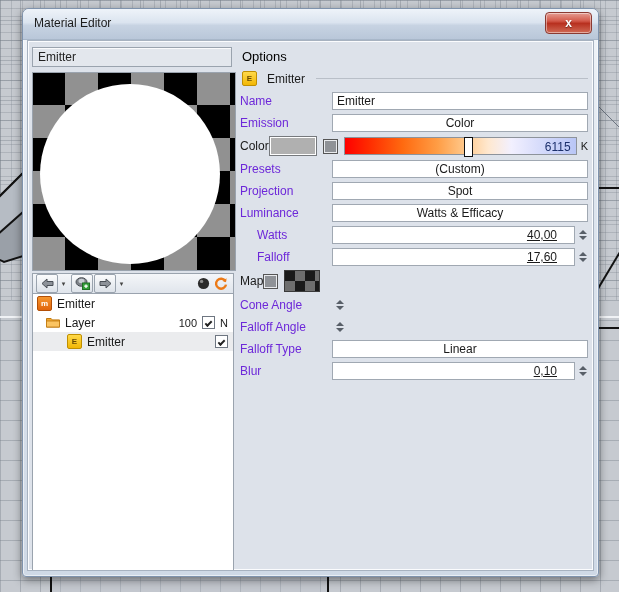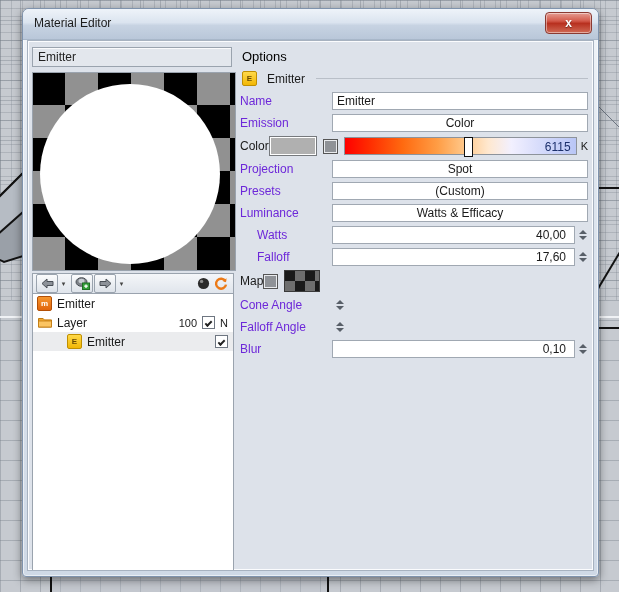--- a/index.html
+++ b/index.html
@@ -107,21 +107,21 @@
   #sec-head{display:flex;align-items:center;gap:5px;margin:0 0 6px 2px;}
   #sec-head .sec-line{flex:1;height:1px;background:#b9bfc8;margin-left:6px;}
 
   .row{display:flex;align-items:center;height:18px;margin-bottom:4px;}
   .row .lbl{width:92px;flex:none;font-size:12px;color:#6d28d9;}
   .row .lbl.indent{padding-left:17px;width:75px;}
   .fld{flex:1;height:18px;background:#fff;border:1px solid #a0a8b2;box-sizing:border-box;
     font-size:12px;display:flex;align-items:center;}
   .fld.left{padding-left:4px;}
   .fld.center{justify-content:center;}
-  .fld.right{justify-content:flex-end;padding-right:8px;}
+  .fld.right{justify-content:flex-end;padding-right:17px;text-decoration:underline;}
   .spin{width:11px;height:18px;margin-left:2px;display:flex;flex-direction:column;
     justify-content:center;align-items:center;gap:2px;flex:none;cursor:pointer;}
   .spin .up,.spin .dn{width:0;height:0;border-left:4px solid transparent;border-right:4px solid transparent;}
   .spin .up{border-bottom:4px solid #585f68;}
   .spin .dn{border-top:4px solid #585f68;}
 
   
   .color-row{display:flex;align-items:center;height:20px;margin-bottom:4px;}
   .col-swatch{width:46px;height:18px;background:#b0b0b0;border:1px solid #76797d;
     box-shadow:0 0 0 1px #fff inset;cursor:pointer;}
@@ -223,21 +223,21 @@
         </div>
       </div>
 
       <div id="tree">
 
         <div class="tree-row">
           <span class="tree-ico ico-mat">m</span>
           <span>Emitter</span>
         </div>
 
-        <div class="tree-row" style="padding-left:5px;">
+        <div class="tree-row" style="padding-left:5px;margin-left:8px;">
           <span class="ico-folder">
             <svg width="14" height="11" viewBox="0 0 14 11">
               <path d="M0.5 1.5 h4.6 l1.3 1.4 h7.1 v7.2 h-13 Z" fill="#f0a832" stroke="#c07a10" stroke-width="1"></path>
               <path d="M0.5 4 h13 v6 h-13 Z" fill="#fbc462" stroke="#c07a10" stroke-width="0.8"></path>
             </svg>
           </span>
           <span>Layer</span>
           <span class="tree-right">
             <span>100</span>
             <span class="cbox"></span>
@@ -281,27 +281,27 @@
         <span class="col-swatch"></span>
         <span class="mini-sq"></span>
         <span class="kelvin">
           <span class="k-handle"></span>
           <span class="k-val">6115</span>
         </span>
         <span class="k-unit">K</span>
       </div>
 
       <div class="row">
+        <span class="lbl">Presets</span>
+        <span class="fld center">(Custom)</span>
+      </div>
+
+      <div class="row">
         <span class="lbl">Projection</span>
         <span class="fld center">Spot</span>
-      </div>
-
-      <div class="row">
-        <span class="lbl">Presets</span>
-        <span class="fld center">(Custom)</span>
       </div>
 
       <div class="row">
         <span class="lbl">Luminance</span>
         <span class="fld center">Watts &amp; Efficacy</span>
       </div>
 
       <div class="row">
         <span class="lbl indent">Watts</span>
         <span class="fld right">40,00</span>
@@ -335,20 +335,24 @@
       </div>
 
       <div class="row">
         <span class="lbl">Falloff Angle</span>
         <span class="spin">
             <i class="up"></i>
             <i class="dn"></i>
           </span>
       </div>
 
+      <div class="row">
+        <span class="lbl">Falloff Type</span>
+        <span class="fld center">Linear</span>
+      </div>
 
       <div class="row">
         <span class="lbl">Blur</span>
         <span class="fld right">0,10</span>
         <span class="spin">
             <i class="up"></i>
             <i class="dn"></i>
           </span>
       </div>
 

